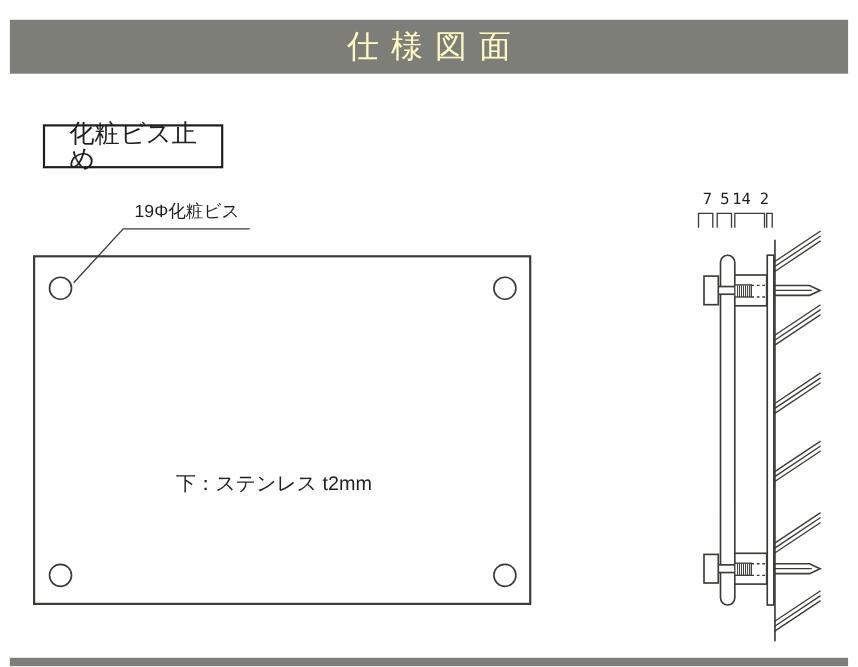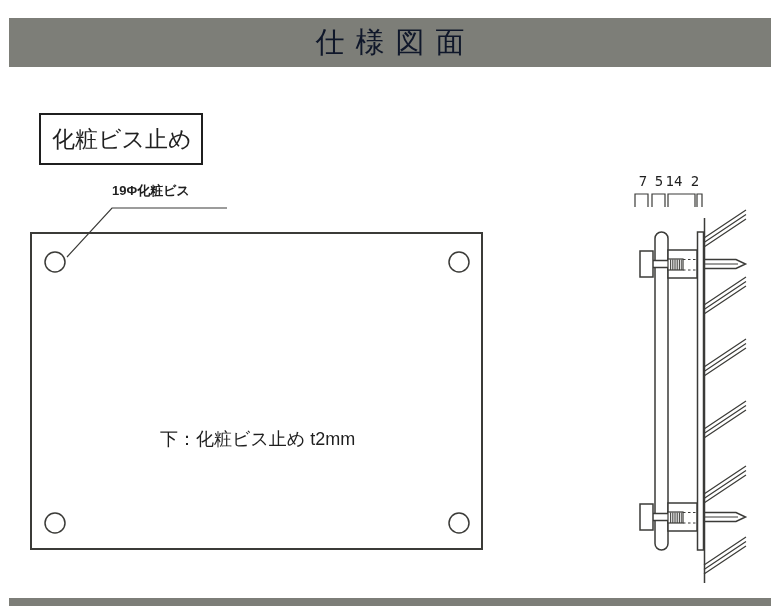--- a/index.html
+++ b/index.html
@@ -4,26 +4,26 @@
 <style>
   :root{
     --bar:#7d7e78; --line:#3b3b38; --text:#1f1f1f; --bg:#ffffff;
   }
   html,body{margin:0;padding:0;background:var(--bg);}
   .page{position:relative;width:780px;height:606px;background:var(--bg);overflow:hidden;
         font-family:"Liberation Sans", sans-serif;color:var(--text);}
   .abs{position:absolute;}
   .header-bar{left:9px;top:18px;width:762px;height:49px;background:var(--bar);
               display:flex;align-items:center;justify-content:center;}
-  .header-title{color:#0f172a;font-size:29px;letter-spacing:11px;text-indent:11px;font-weight:400;}
+  .header-title{color:#fef9c3;font-size:29px;letter-spacing:11px;text-indent:11px;font-weight:400;}
   .footer-bar{left:9px;top:598px;width:762px;height:8px;background:var(--bar);}
-  .label-box{left:39px;top:113px;width:164px;height:52px;border:2px solid var(--text);
-             box-sizing:border-box;display:flex;align-items:center;padding-left:11px;}
+  .label-box{left:39px;top:113px;width:164px;height:40px;border:2px solid var(--text);
+             box-sizing:border-box;display:flex;align-items:center;padding-left:22px;}
   .label-box span{font-size:23px;line-height:1;}
-  .callout{left:112px;top:183px;width:116px;text-align:left;font-size:13px;line-height:1.3;font-weight:bold;}
+  .callout{left:112px;top:183px;width:116px;text-align:center;font-size:16px;line-height:1.3;}
   .material-note{left:160px;top:362px;font-size:18px;line-height:31px;white-space:pre;}
   .dim-num{top:174px;font-size:14px;line-height:1;font-family:"DejaVu Sans Mono", monospace;
            transform:translateX(-50%);}
   svg{position:absolute;left:0;top:0;}
   .ln{stroke:var(--line);fill:none;stroke-width:1.5;}
   .ln2{stroke:var(--line);fill:none;stroke-width:2;}
   .lnthin{stroke:var(--line);fill:none;stroke-width:1.2;}
   .fillw{fill:#ffffff;}
 </style>
 </head>
@@ -35,21 +35,21 @@
     <span class="header-title">仕様図面</span>
   </div>
 
   <div class="abs label-box">
     <span>化粧ビス止め</span>
   </div>
 
   <div class="abs callout">19Φ化粧ビス</div>
 
   <div class="abs material-note">
-    <div>下：化粧ビス止め t2mm</div>
+    <div>下：ステンレス t2mm</div>
   </div>
 
   <span class="abs dim-num" style="left:643px">7</span>
   <span class="abs dim-num" style="left:659px">5</span>
   <span class="abs dim-num" style="left:674px">14</span>
   <span class="abs dim-num" style="left:695px">2</span>
 
   <svg width="780" height="606" viewBox="0 0 780 606">
 
     <polyline class="lnthin" points="227,208 112,208 67,257"></polyline>

